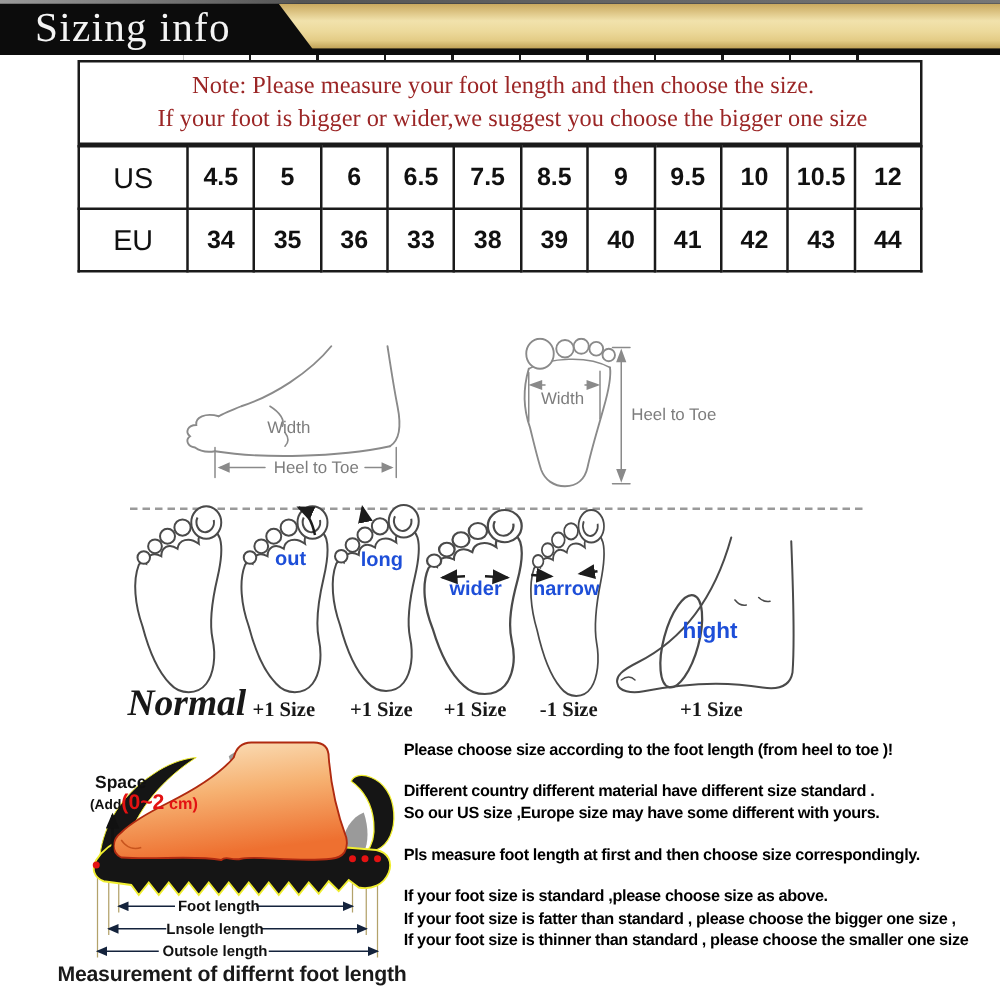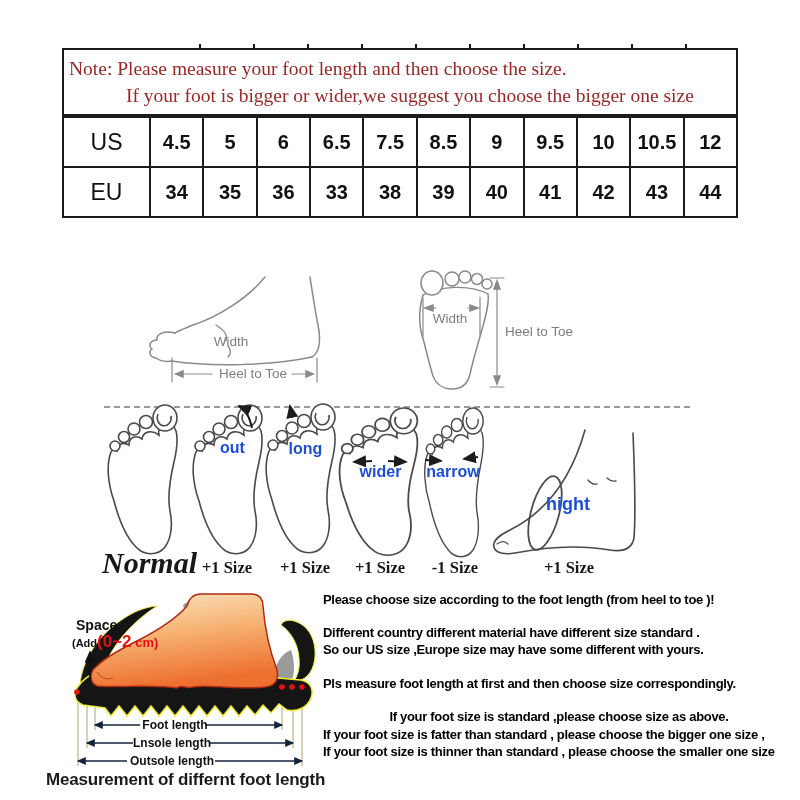--- a/index.html
+++ b/index.html
@@ -16,21 +16,21 @@
   .hdr-title{position:absolute;left:28px;top:5px;color:#f4f4f4;
         font-family:"Liberation Serif",serif;font-size:33px;letter-spacing:1px;}
 
   
   .note-ticks{position:absolute;left:147px;top:44px;width:592px;height:5px;
         background:repeating-linear-gradient(to right,transparent 0 52px,#1a1a1a 52px 54px);}
   .note{position:absolute;left:62px;top:48px;width:672px;height:64px;
         border:2px solid #1a1a1a;background:#fff;
         font-family:"Liberation Serif",serif;color:#9b2626;}
   .note p{margin:0;font-size:19.5px;line-height:26px;}
-  .note .l1{padding:6px 0 0 5px;}
+  .note .l1{padding:6px 0 0 5px;text-align:center;}
   .note .l2{padding:1px 16px 0 62px;}
 
   
   table.sizes{position:absolute;left:62px;top:116px;width:676px;border-collapse:collapse;
         table-layout:fixed;}
   table.sizes td{border:2px solid #1a1a1a;height:48px;text-align:center;vertical-align:middle;
         font-weight:bold;font-size:20px;color:#111;padding:0;}
   table.sizes td.rowlab{width:85px;font-size:11px;font-weight:600;letter-spacing:-0.5px;}
   table.sizes td.rowlab.big{font-size:23px;font-weight:400;letter-spacing:0;}
 
@@ -58,20 +58,25 @@
   
   .notes{position:absolute;left:323px;top:591px;width:472px;color:#000;}
   .notes p{margin:0;font-size:13px;font-weight:bold;line-height:17.5px;letter-spacing:-0.3px;}
   .notes p.g{margin-top:15px;}
 </style>
 </head>
 <body>
 
 <div id="page">
 
+  <div class="hdr">
+    <div class="hdr-topline"></div>
+    <div class="hdr-gold"></div>
+    <div class="hdr-title">Sizing info</div>
+  </div>
 
   <div class="note-ticks"></div>
   <div class="note">
     <p class="l1">Note: Please measure your foot length and then choose the size.</p>
     <p class="l2">If your foot is bigger or wider,we suggest you choose the bigger one size</p>
   </div>
 
   <table class="sizes">
     <tbody>
     <tr>
@@ -256,18 +261,18 @@
   <div class="mlabel" style="left:120px;top:718px;width:110px;">Foot length</div>
   <div class="mlabel" style="left:112px;top:736px;width:120px;">Lnsole length</div>
   <div class="mlabel" style="left:112px;top:754px;width:120px;">Outsole length</div>
   <div class="caption">Measurement of differnt foot length</div>
 
   <div class="notes">
     <p>Please choose size according to the foot length (from heel to toe )!</p>
     <p class="g">Different country different material have different size standard .</p>
     <p>So our US size ,Europe size may have some different with yours.</p>
     <p class="g" style="margin-top:16px;">Pls measure foot length at first and then choose size correspondingly.</p>
-    <p class="g" style="margin-top:16px;text-align:center;">If your foot size is standard ,please choose size as above.</p>
+    <p class="g" style="margin-top:16px;">If your foot size is standard ,please choose size as above.</p>
     <p>If your foot size is fatter than standard , please choose the bigger one size ,</p>
     <p>If your foot size is thinner than standard , please choose the smaller one size</p>
   </div>
 
 </div>
 
 </body></html>

